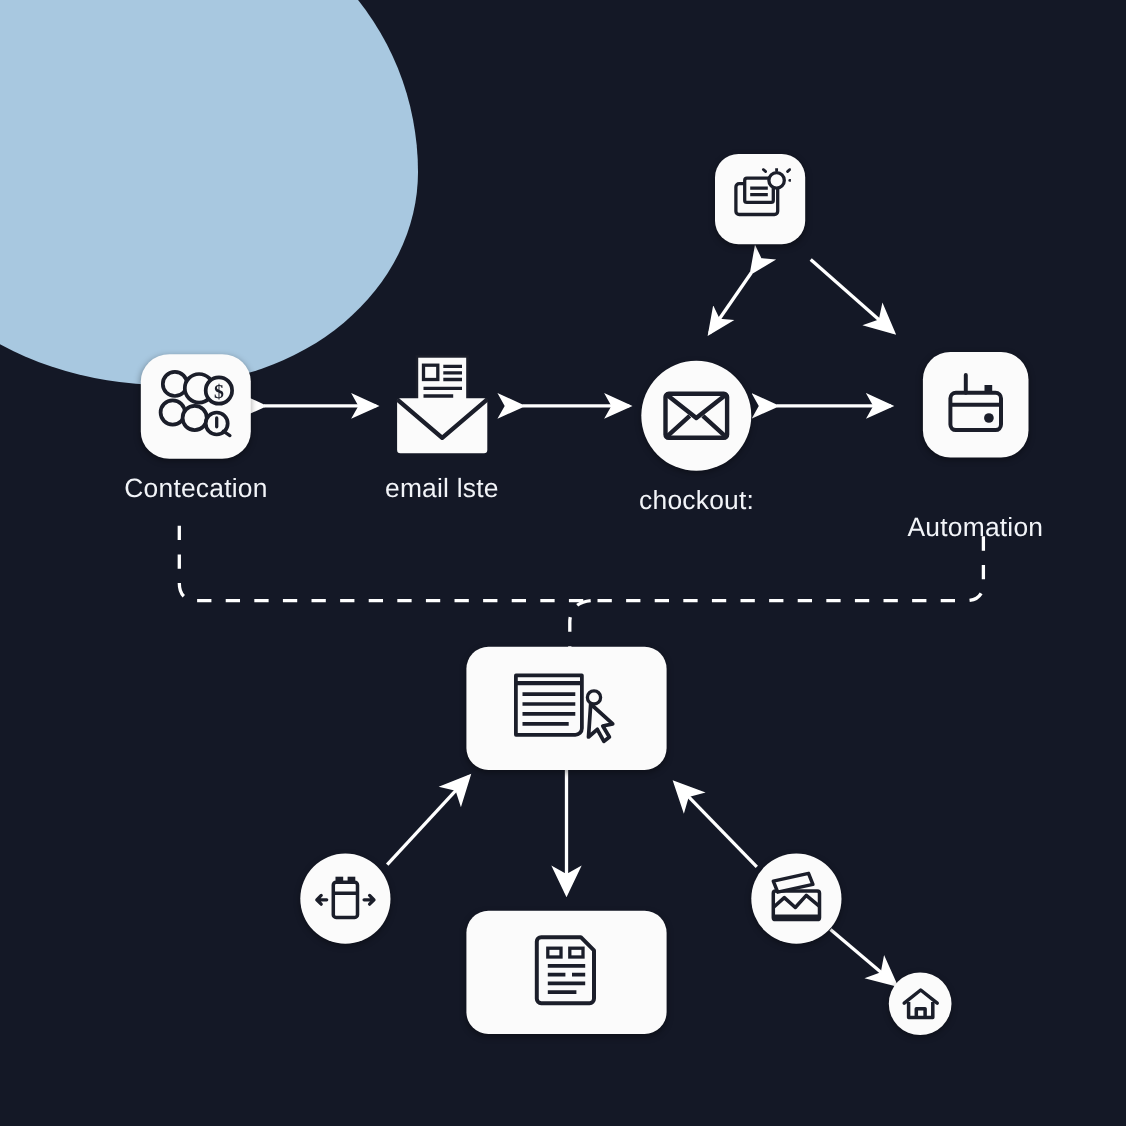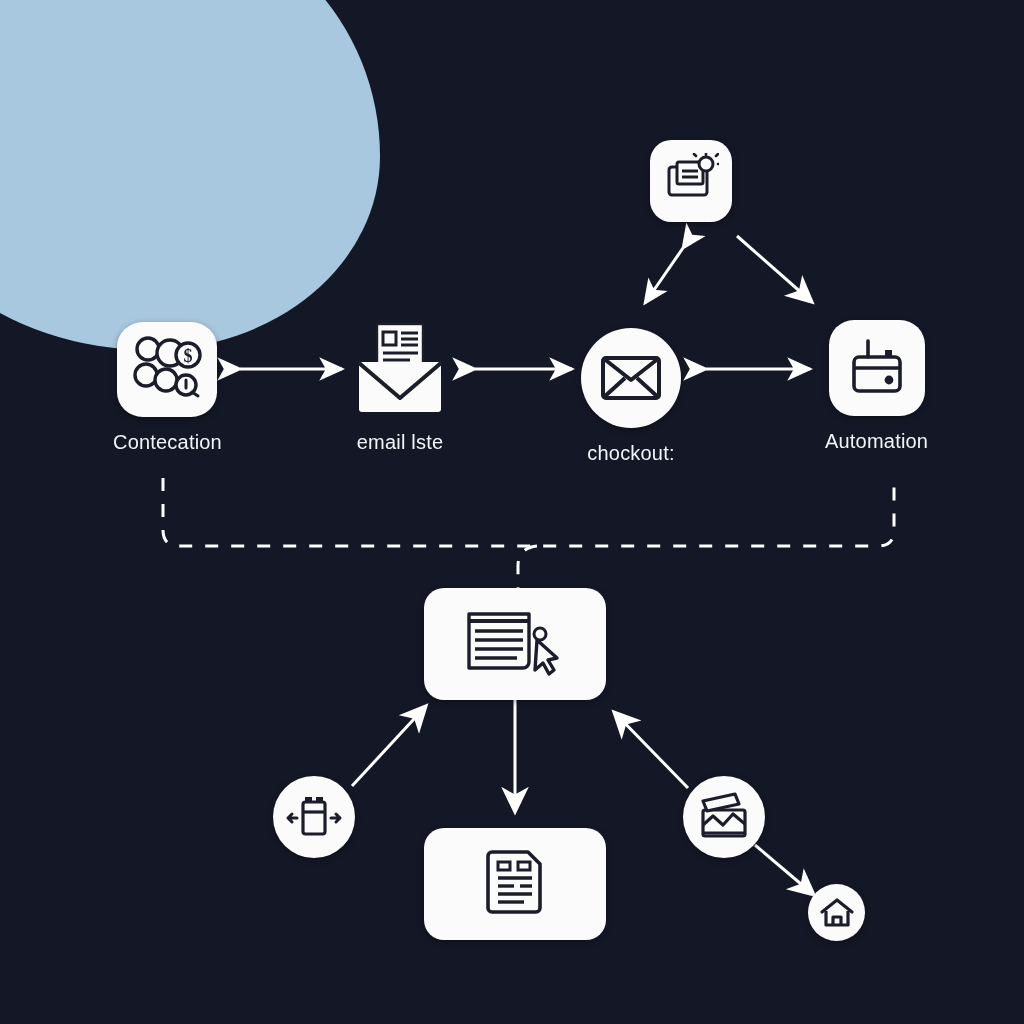--- a/index.html
+++ b/index.html
@@ -48,21 +48,21 @@
     align-items: center;
     justify-content: center;
     box-shadow: 0 2px 6px rgba(0,0,0,0.35);
   }
   .badge.squircle { border-radius: 26%; }
   .badge.circle   { border-radius: 50%; }
   .badge.card     { border-radius: 20px; }
   .node-label {
     margin-top: 14px;
     color: #f2f4f8;
-    font-size: 20px;
+    font-size: 24px;
     letter-spacing: 0.2px;
     white-space: nowrap;
   }
   svg.glyph { display: block; }
 </style>
 </head>
 <body>
 
 <div id="canvas">
 
@@ -173,21 +173,21 @@
     <div class="badge circle" style="width:100px;height:100px;">
       <svg class="glyph" width="62" height="48" viewBox="0 0 62 48">
         <rect x="3" y="4" width="56" height="40" rx="3" fill="none" stroke="#1b1e2a" stroke-width="4"></rect>
         <path d="M3 4 L31 26 L59 4" fill="none" stroke="#1b1e2a" stroke-width="4" stroke-linejoin="round"></path>
         <path d="M3 44 L25 24 M59 44 L37 24" fill="none" stroke="#1b1e2a" stroke-width="4"></path>
       </svg>
     </div>
     <div class="node-label">chockout:</div>
   </div>
 
-  <div class="node" style="left:825px; top:320px;">
+  <div class="node" style="left:825px; top:320px;gap:36px;">
     <div class="badge squircle" style="width:96px;height:96px;">
       <svg class="glyph" width="62" height="62" viewBox="0 0 62 62">
         <line x1="22" y1="4" x2="22" y2="20" stroke="#1b1e2a" stroke-width="3.6" stroke-linecap="round"></line>
         <rect x="39" y="13" width="7" height="8" fill="#1b1e2a"></rect>
         <rect x="8" y="20" width="46" height="34" rx="5" fill="none" stroke="#1b1e2a" stroke-width="3.6"></rect>
         <line x1="9" y1="31" x2="53" y2="31" stroke="#1b1e2a" stroke-width="3.6"></line>
         <circle cx="43" cy="43" r="4.4" fill="#1b1e2a"></circle>
       </svg>
     </div>
     <div class="node-label">Automation</div>

